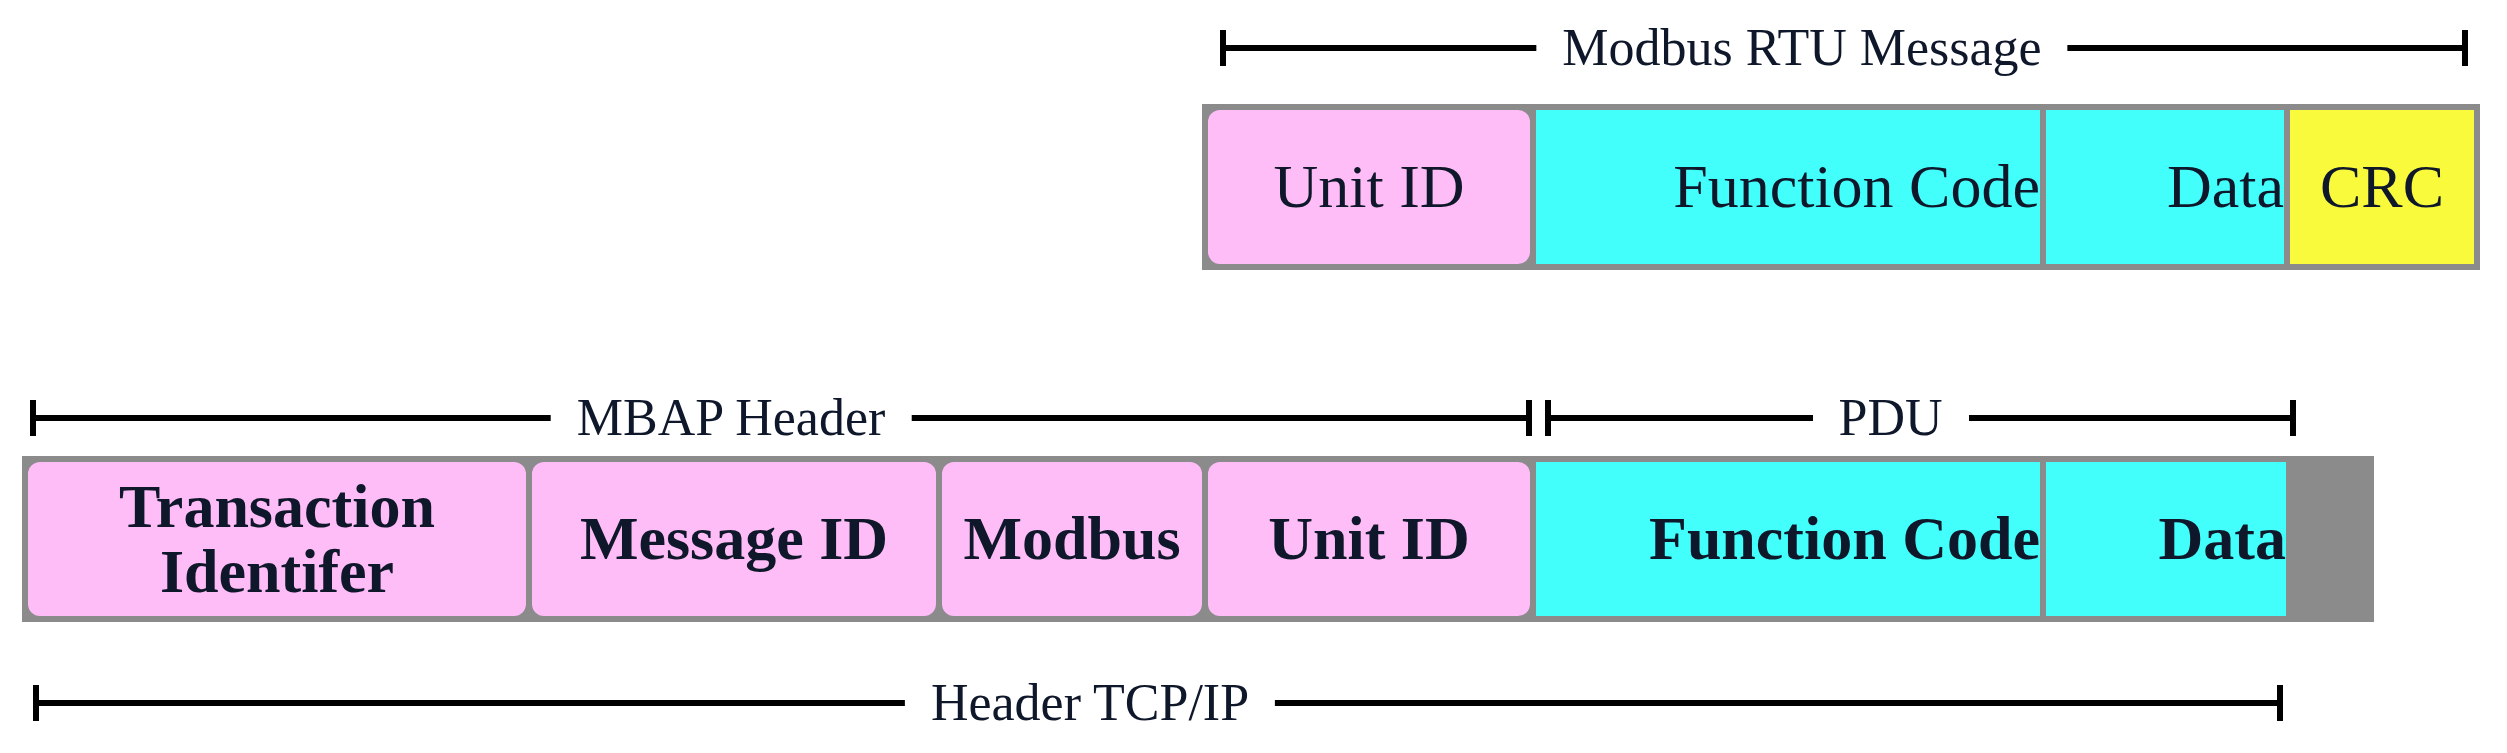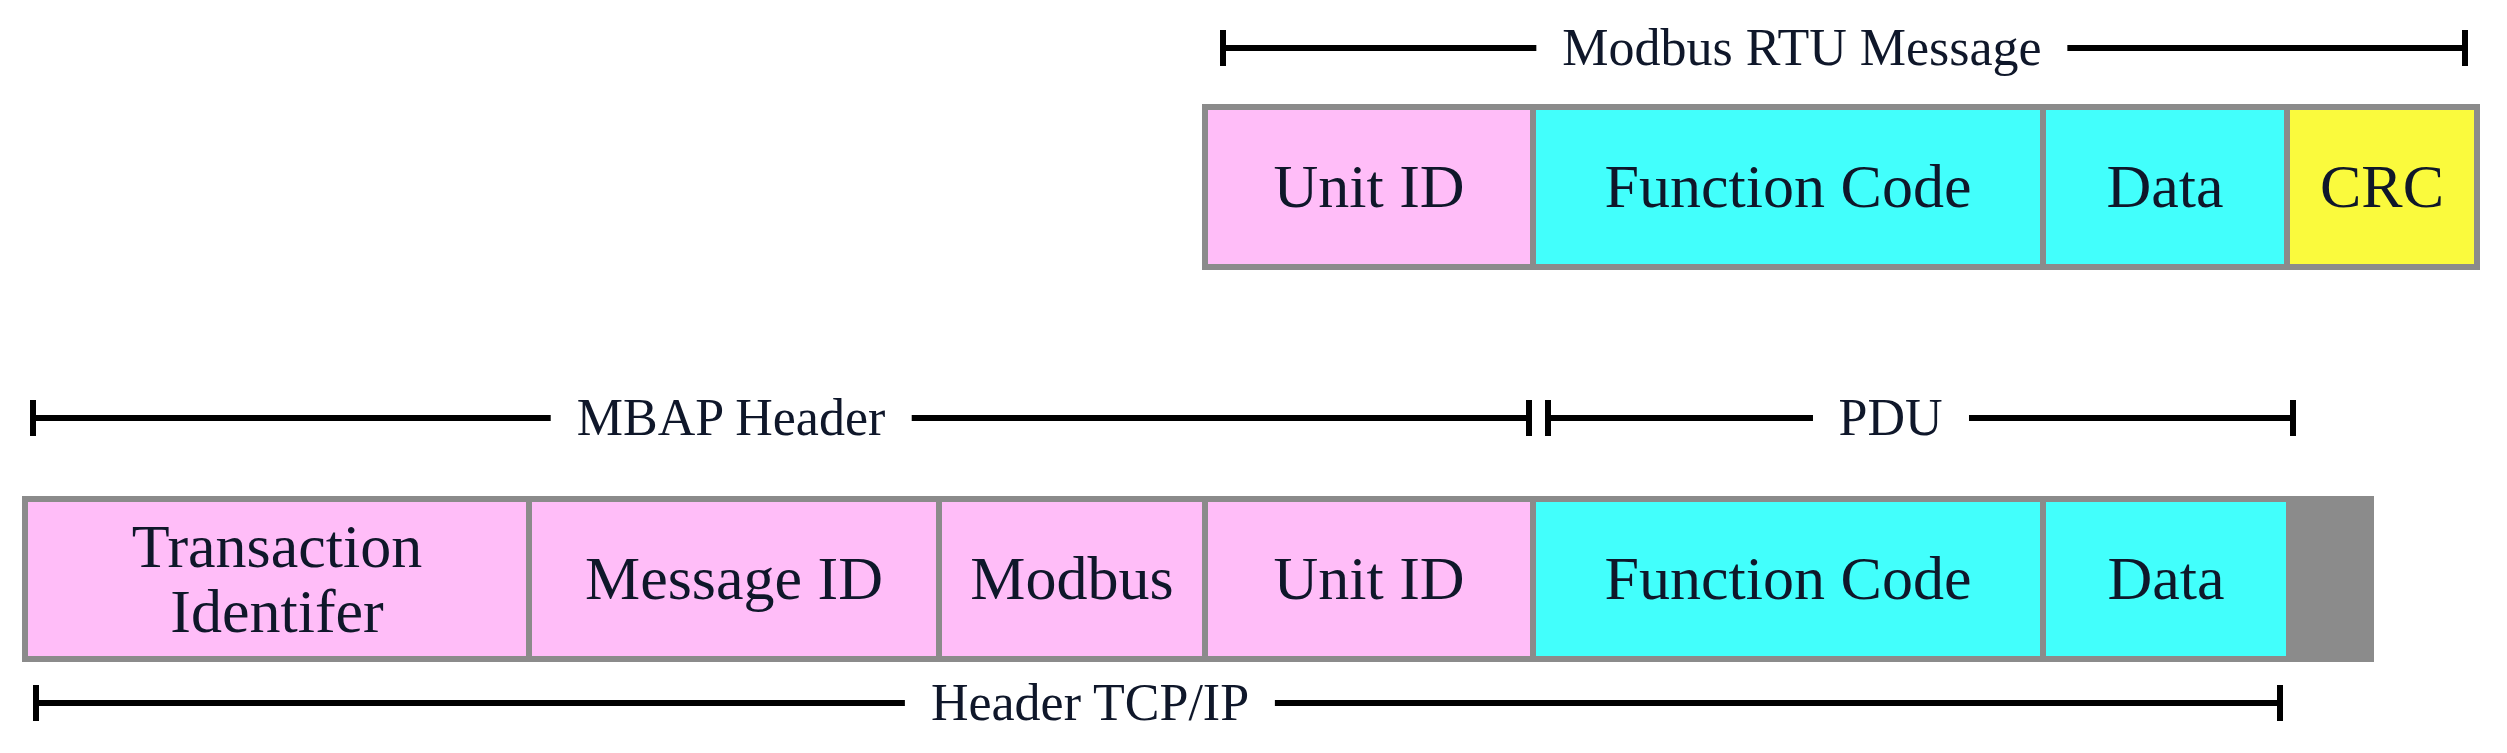--- a/index.html
+++ b/index.html
@@ -47,31 +47,31 @@
   .bracket-tcp  { left: 33px;   top: 668px; width: 2250px; }
   .bracket-tcp  .blabel { margin-left: -68px; }
 
   
   .frame-row {
     position: absolute;
     background: var(--box-border);
     height: 166px;
   }
   .row-rtu { left: 1202px; top: 104px; width: 1278px; }
-  .row-tcp { left: 22px;   top: 496px; width: 2352px; }
+  .row-tcp { left: 22px;   top: 456px; width: 2352px; font-weight: bold; }
 
   .fbox {
     position: absolute; top: 6px; height: 154px;
     display: flex; align-items: center; justify-content: center;
     text-align: center;
     font-size: 62px;
     line-height: 1.05;
   }
-  .fbox.pink   { background: var(--pink); }
-  .fbox.cyan   { background: var(--cyan); }
+  .fbox.pink   { background: var(--pink); border-radius: 12px; }
+  .fbox.cyan   { background: var(--cyan); justify-content: flex-end; }
   .fbox.yellow { background: var(--yellow); }
 
   
   .rtu-unit { left: 6px;    width: 322px; }
   .rtu-fc   { left: 334px;  width: 504px; }
   .rtu-data { left: 844px;  width: 238px; }
   .rtu-crc  { left: 1088px; width: 184px; justify-content: center; }
 
   
   .tcp-trans  { left: 6px;    width: 498px; }

